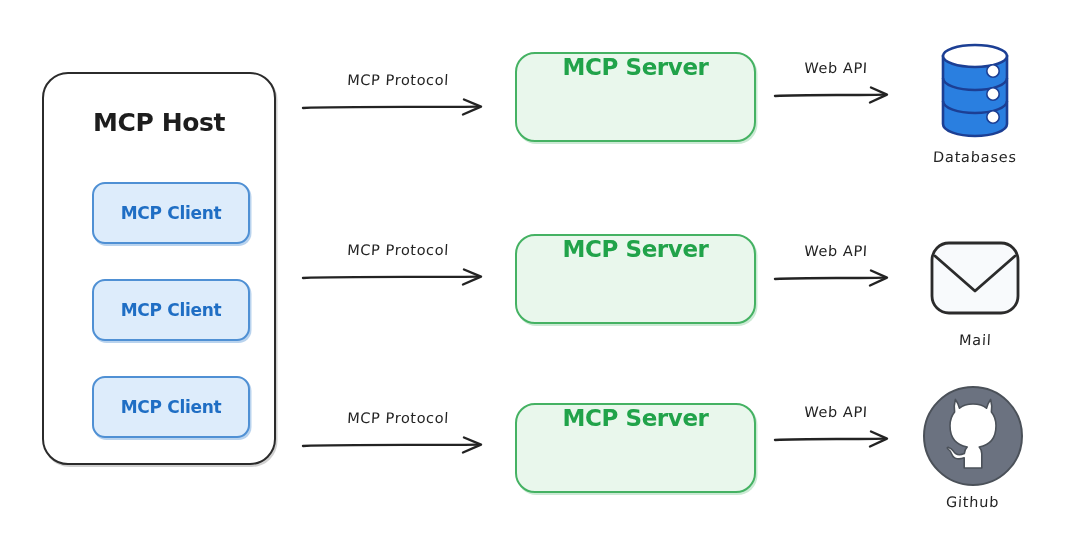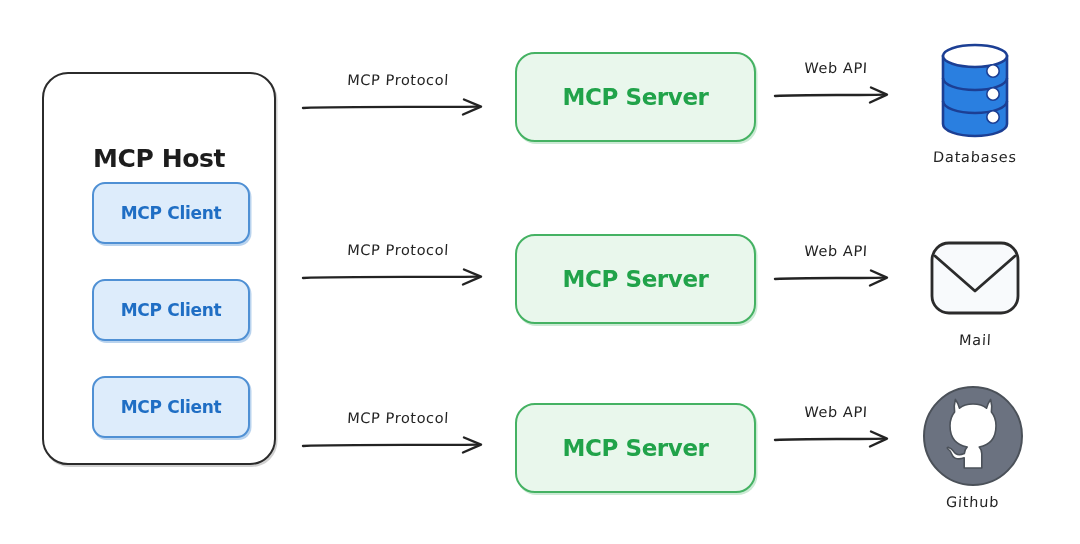--- a/index.html
+++ b/index.html
@@ -24,21 +24,20 @@
   .host-title {
     position:absolute;
     left:42px; top:108px;
     width:234px;
     text-align:center;
     font-family:"DejaVu Sans", sans-serif;
     font-size:25px;
     font-weight:bold;
     letter-spacing:-0.4px;
     color:#1d1d1d;
-    margin-top:36px;
   }
 
   
   .client-box {
     position:absolute;
     left:80px;
     width:158px; height:62px;
     background:#ddecfb;
     border:2.2px solid #4f90d4;
     border-radius:13px;
@@ -58,21 +57,21 @@
 
   
   .server-box {
     position:absolute;
     left:515px;
     width:241px; height:90px;
     background:#e9f7ec;
     border:2.2px solid #45b263;
     border-radius:20px;
     display:flex;
-    align-items:center;
+    align-items:flex-start;
     justify-content:center;
     box-shadow: 1.5px 2px 0 rgba(69,178,99,0.28);
   }
   .server-label {
     font-family:"DejaVu Sans", sans-serif;
     font-size:23px;
     font-weight:bold;
     letter-spacing:-0.4px;
     color:#21a34a;
   }

